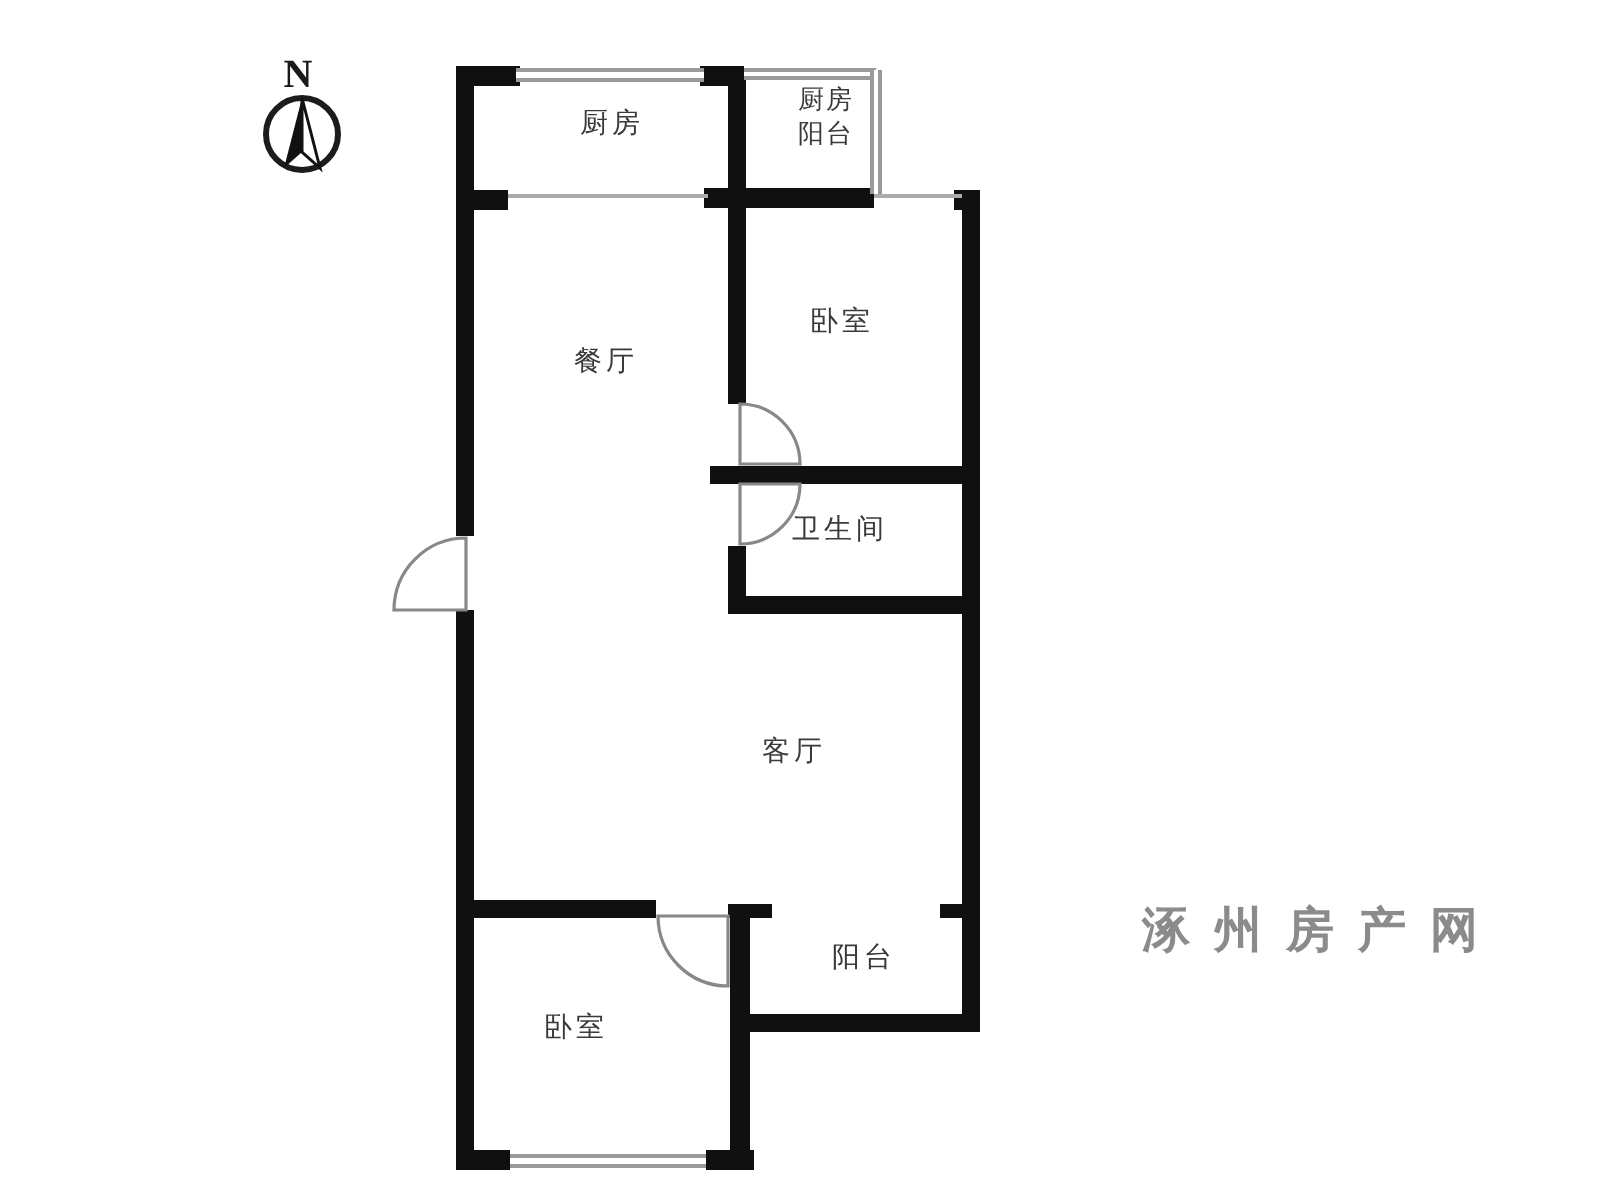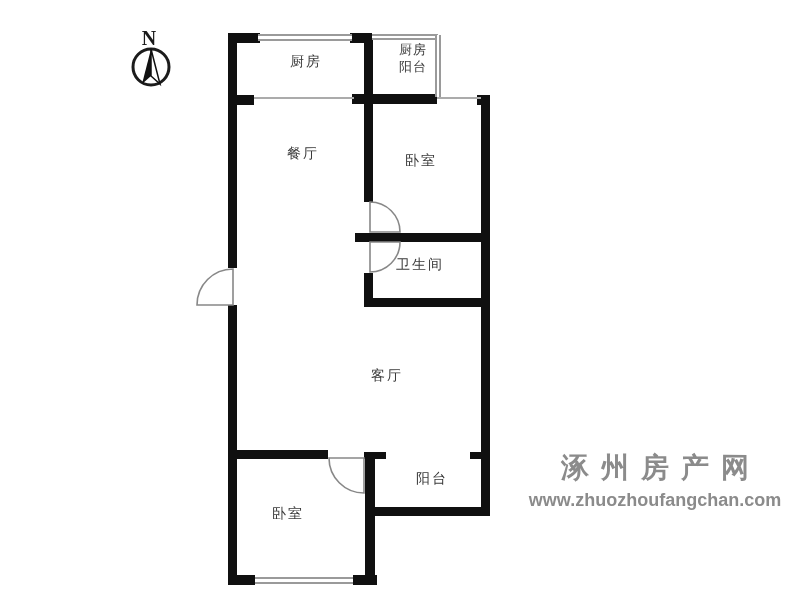--- a/index.html
+++ b/index.html
@@ -30,21 +30,21 @@
   .compass{position:absolute;left:122px;top:24px;width:60px;height:72px;}
   .compass-n{
     position:absolute;left:27px;top:14px;transform:translate(-50%,-50%);
     font-family:"Liberation Serif",serif;font-weight:bold;font-size:20px;color:#1a1a1a;
   }
   .watermark{
     position:absolute;left:520px;top:449px;width:270px;text-align:center;
     color:var(--watermark);font-weight:bold;
     text-shadow:-1px -1px 0 #fff,1px -1px 0 #fff,-1px 1px 0 #fff,1px 1px 0 #fff,0 0 3px #fff;
   }
-  .watermark .site-name{font-size:28px;letter-spacing:12px;padding-left:12px;margin-bottom:3px;}
+  .watermark .site-name{font-size:24px;letter-spacing:12px;padding-left:12px;margin-bottom:3px;}
   .watermark .site-url{font-size:18px;letter-spacing:0px;}
 </style>
 </head>
 <body>
 
 <div class="canvas">
 
   <div class="compass">
     <div class="compass-n">N</div>
     <svg class="overlay-svg" width="60" height="72" viewBox="0 0 60 72">
@@ -94,25 +94,24 @@
     <path class="door" d="M 370 202 A 30 30 0 0 1 400 232 L 370 232 Z"></path>
     <path class="door" d="M 400 242 A 30 30 0 0 1 370 272 L 370 242 Z"></path>
     <path class="door" d="M 329 458 A 35 35 0 0 0 364 493 L 364 458 Z"></path>
   </svg>
 
   <div class="room-label" style="left:306px;top:62px;">厨房</div>
   <div class="room-label two-line" style="left:413px;top:58px;">
     <span>厨房</span>
     <span>阳台</span>
   </div>
-  <div class="room-label" style="left:303px;top:154px;">餐厅</div>
+  <div class="room-label" style="left:303px;top:181px;">餐厅</div>
   <div class="room-label" style="left:421px;top:161px;">卧室</div>
   <div class="room-label" style="left:420px;top:265px;">卫生间</div>
-  <div class="room-label" style="left:387px;top:376px;">客厅</div>
+  <div class="room-label" style="left:397px;top:376px;">客厅</div>
   <div class="room-label" style="left:432px;top:479px;">阳台</div>
   <div class="room-label" style="left:288px;top:514px;">卧室</div>
 
   <div class="watermark">
     <div class="site-name">涿州房产网</div>
-    <div class="site-url">www.zhuozhoufangchan.com</div>
   </div>
 
 </div>
 
 </body></html>

